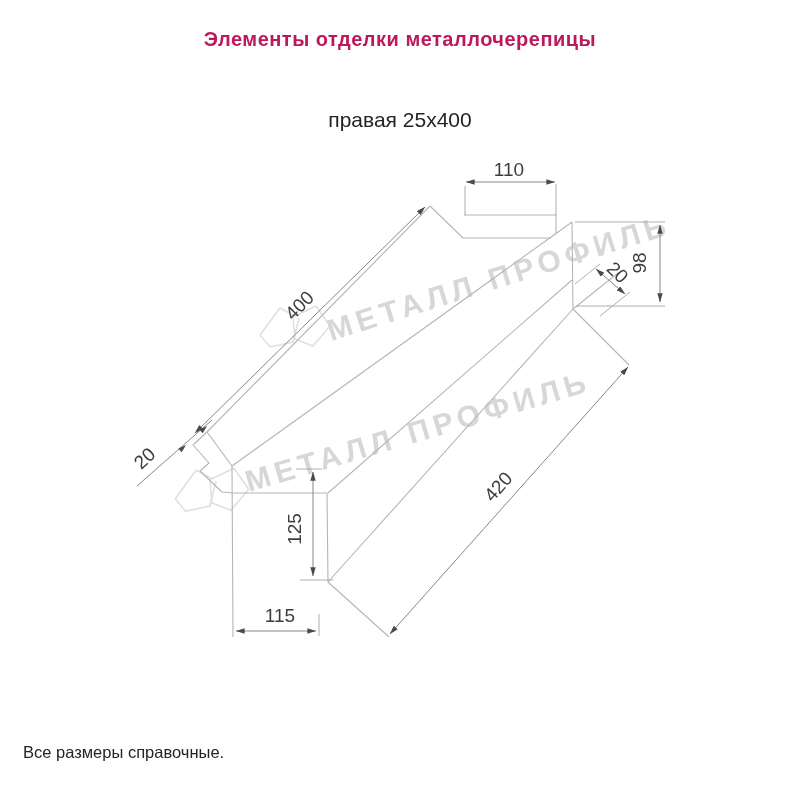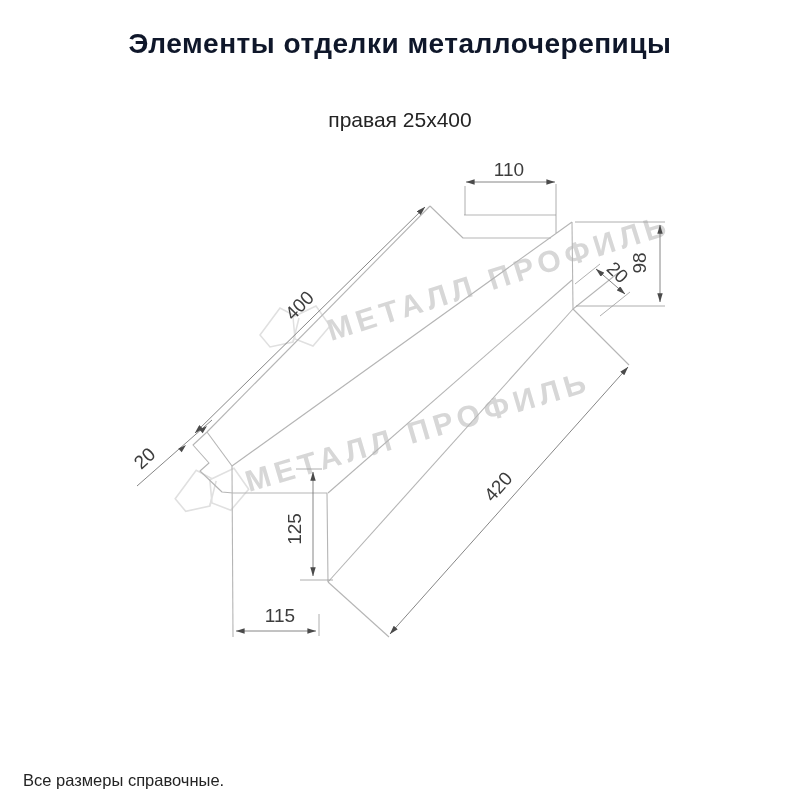--- a/index.html
+++ b/index.html
@@ -1,22 +1,22 @@
 <!DOCTYPE html>
 <html><head>
 <meta charset="utf-8">
 <style>
   html,body{margin:0;padding:0;}
   body{width:800px;height:800px;background:#ffffff;position:relative;overflow:hidden;
        font-family:"Liberation Sans", sans-serif;}
   .title{position:absolute;top:28px;left:0;width:800px;text-align:center;
-         font-size:28px;font-weight:bold;color:#0f172a;letter-spacing:0.5px;}
+         font-size:20px;font-weight:bold;color:#be185d;letter-spacing:0.5px;}
   .subtitle{position:absolute;top:108px;left:0;width:800px;text-align:center;
             font-size:21px;color:#242424;line-height:23px;}
-  .footer{position:absolute;top:742px;left:23px;font-size:16.5px;color:#242424;line-height:21.5px;margin-top:28px;}
+  .footer{position:absolute;top:742px;left:23px;font-size:16.5px;color:#242424;line-height:21.5px;}
   svg{position:absolute;top:0;left:0;}
   .dimtext{font-size:19px;fill:#3d3d3d;}
   .wmtext{font-size:30px;font-weight:bold;fill:#d7d7d7;letter-spacing:5px;}
 </style>
 </head>
 <body>
 
 <div class="title">Элементы отделки металлочерепицы</div>
 
 <div class="subtitle">

